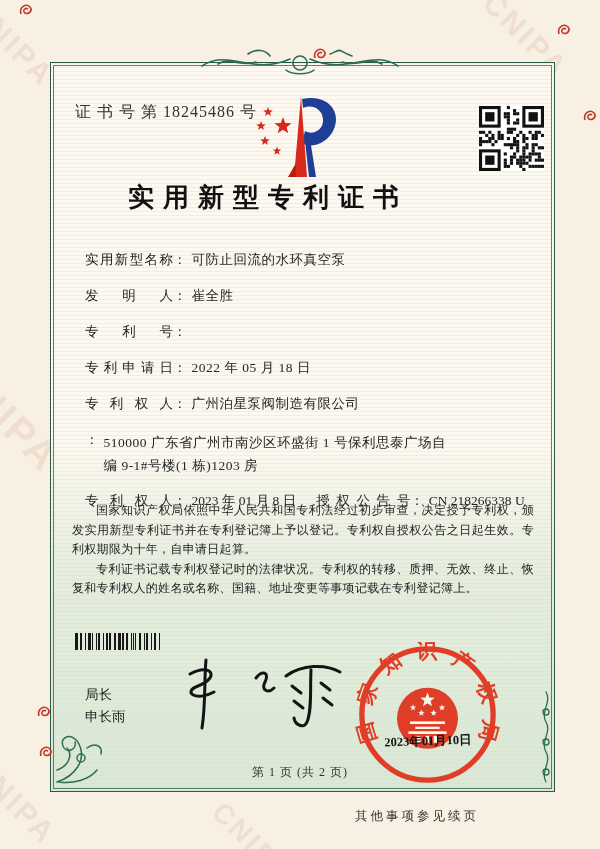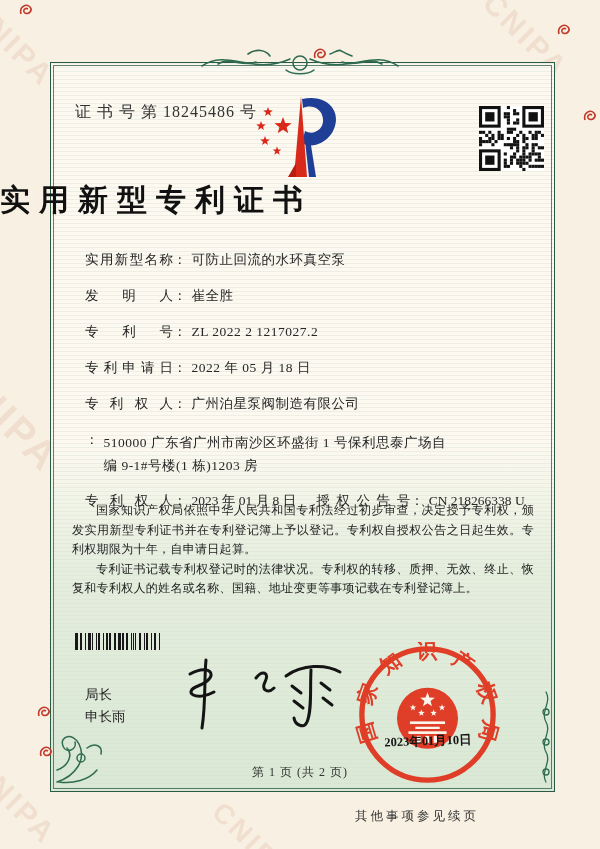--- a/index.html
+++ b/index.html
@@ -24,22 +24,22 @@
       linear-gradient(180deg, rgba(233,241,230,0) 52%, rgba(210,228,207,0.55) 70%, rgba(206,226,204,0.75) 100%),
       repeating-linear-gradient(180deg, rgba(142,180,152,0.14) 0px, rgba(142,180,152,0.14) 1px, rgba(0,0,0,0) 1px, rgba(0,0,0,0) 4px),
       #fdf9f0;
   }
   .frame::before{
     content:"";position:absolute;inset:2px;border:1px solid rgba(42,90,70,0.75);
     pointer-events:none;
   }
   .certno{left:75px;top:102px;font-size:16px;letter-spacing:1px;color:#333;}
   .title{
-    left:0;top:180px;width:536px;text-align:left;
-    font-size:30px;font-weight:bold;letter-spacing:9px;color:#111;
+    left:0;top:180px;width:536px;text-align:center;
+    font-size:26px;font-weight:bold;letter-spacing:9px;color:#111;
   }
   .fields{left:85px;top:248px;width:452px;font-size:13.5px;color:#262626;}
   .row{display:flex;line-height:24px;margin-bottom:12px;}
   .lbl{display:inline-block;width:88px;flex:none;text-align:justify;text-align-last:justify;}
   .lbl2{display:inline-block;width:94px;flex:none;text-align:justify;text-align-last:justify;}
   .colon{flex:none;margin-right:5px;}
   .val{flex:1;letter-spacing:0.5px;}
   .addr .val{line-height:23px;padding-top:2.5px;max-width:345px;}
   .pair{display:flex;}
   .legal{
@@ -272,21 +272,20 @@
     <span class="val">可防止回流的水环真空泵</span>
   </div>
   <div class="row">
     <span class="lbl">发明人</span>
       <span class="colon">：</span>
     <span class="val">崔全胜</span>
   </div>
   <div class="row">
     <span class="lbl">专利号</span>
       <span class="colon">：</span>
-    <span class="val">ZL 2022 2 1217027.2</span>
   </div>
   <div class="row">
     <span class="lbl">专利申请日</span>
       <span class="colon">：</span>
     <span class="val">2022 年 05 月 18 日</span>
   </div>
   <div class="row">
     <span class="lbl">专利权人</span>
       <span class="colon">：</span>
     <span class="val">广州泊星泵阀制造有限公司</span>

